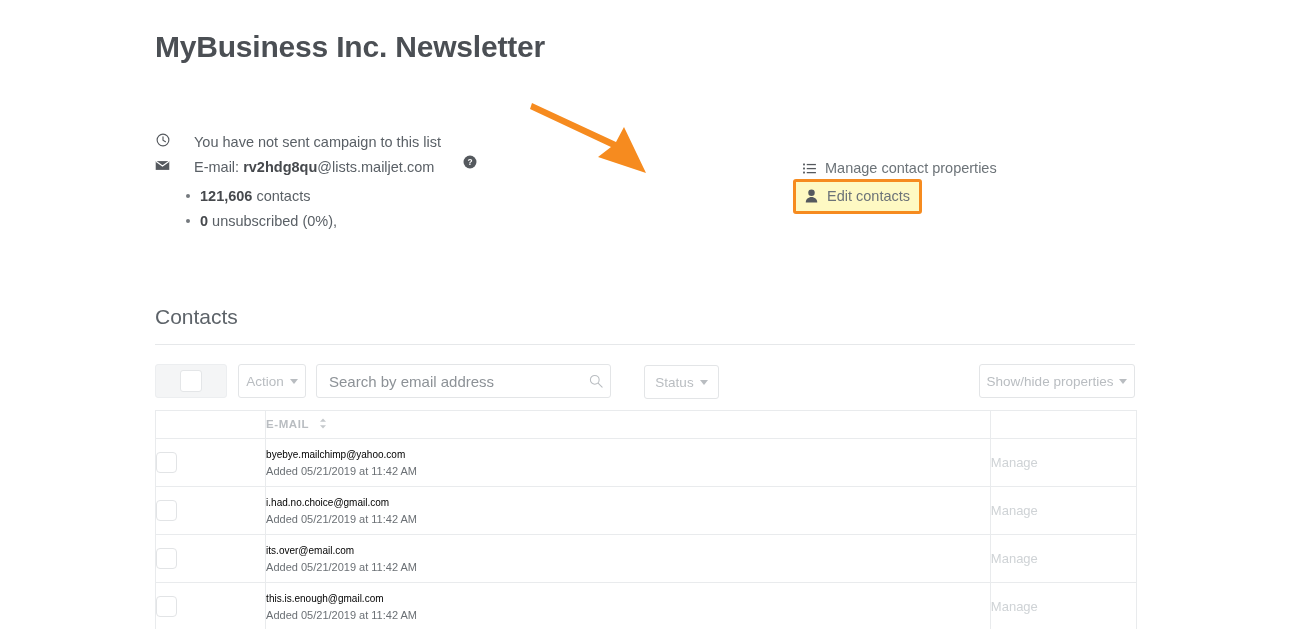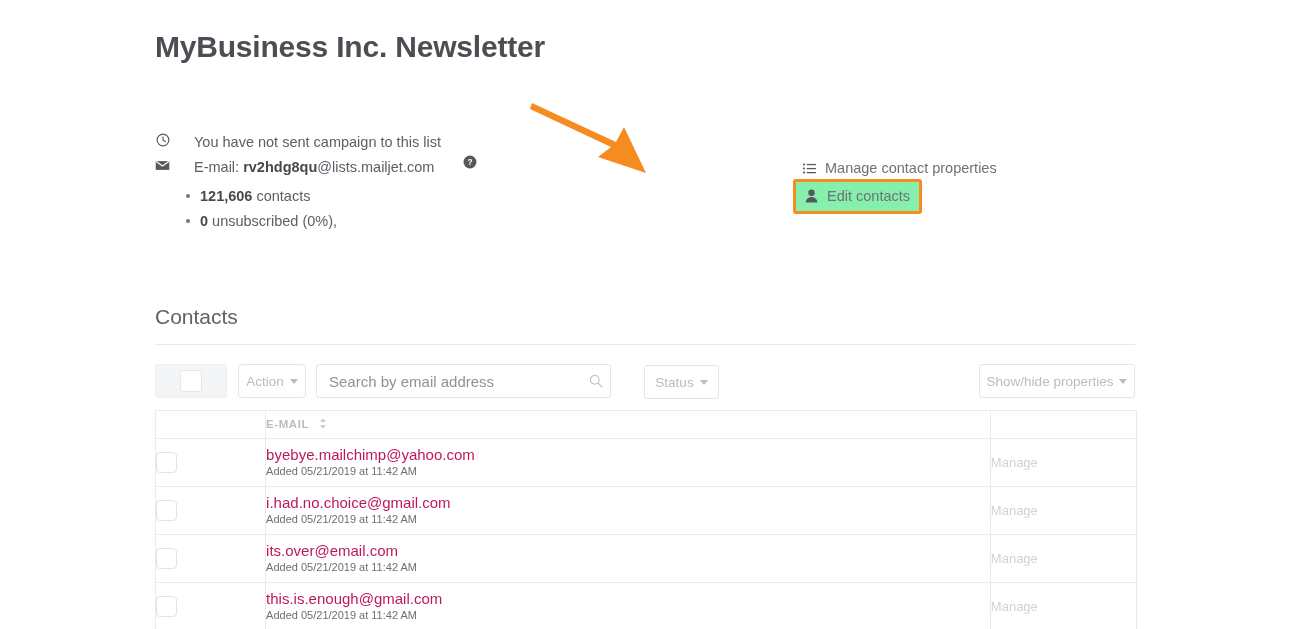--- a/index.html
+++ b/index.html
@@ -117,21 +117,21 @@
     justify-content: center;
     color: #55595e;
   }
   .edit-wrap {
     position: absolute;
     left: -9px;
     top: 22px;
     padding: 3px 9px 4px 8px;
     border: 3px solid #f68b1f;
     border-radius: 3px;
-    background: #86efac;
+    background: #fef9c3;
     box-sizing: border-box;
   }
 
   
   .arrow-anno {
     position: absolute;
     left: 520px;
     top: 95px;
     width: 140px;
     height: 90px;
@@ -280,22 +280,22 @@
     display: inline-block;
     width: 19px; height: 19px;
     border: 1px solid #e2e4e6;
     border-radius: 4px;
     background: #fff;
     vertical-align: middle;
   }
   .cell-email { padding-left: 114px; }
   .email-addr {
     display: block;
-    color: #be185d;
-    font-size: 15px;
+    color: #000000;
+    font-size: 10px;
     line-height: 15px;
     text-decoration: none;
   }
   .email-added {
     display: block;
     color: #6b7075;
     font-size: 11px;
     line-height: 16px;
     margin-top: 1px;
   }

